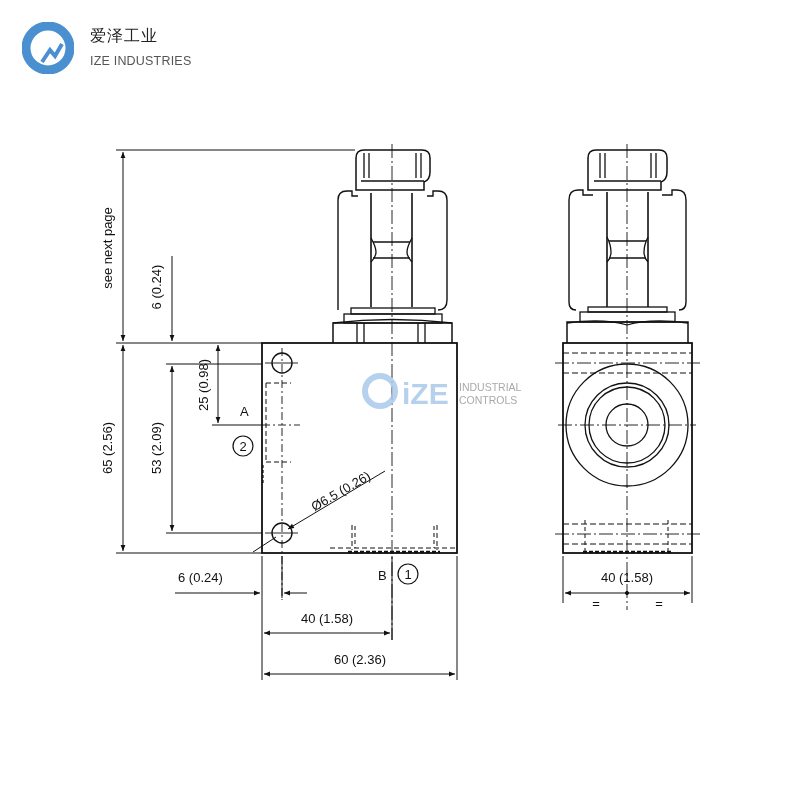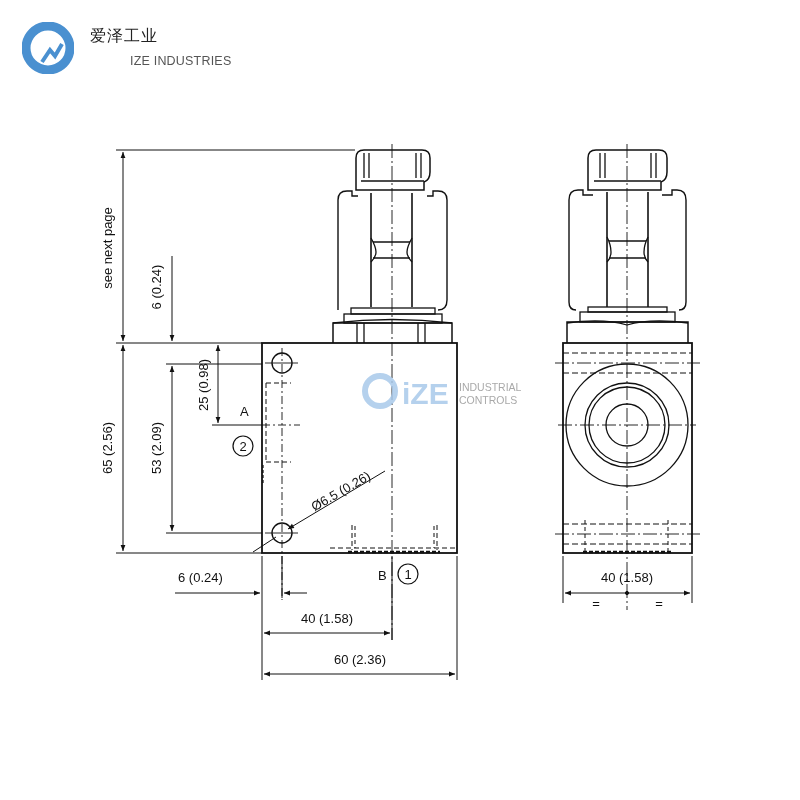--- a/index.html
+++ b/index.html
@@ -1,20 +1,20 @@
 <!DOCTYPE html>
 <html><head>
 <meta charset="utf-8">
 <style>
   html,body{margin:0;padding:0;background:#fff;}
   body{width:800px;height:800px;position:relative;overflow:hidden;font-family:"Liberation Sans",sans-serif;}
   .logo{position:absolute;left:22px;top:22px;width:240px;height:56px;}
   .logo-mark{position:absolute;left:0;top:0;width:52px;height:52px;}
   .logo-cn{position:absolute;left:68px;top:4px;font-size:16px;color:#222;letter-spacing:1px;font-family:"DejaVu Sans",sans-serif;}
-  .logo-en{position:absolute;left:68px;top:32px;font-size:12.5px;color:#555;letter-spacing:0.2px;margin-left:40px;}
+  .logo-en{position:absolute;left:68px;top:32px;font-size:12.5px;color:#555;letter-spacing:0.2px;}
   svg.drawing{position:absolute;left:0;top:0;}
   .dim{font-size:13px;fill:#111;font-family:"Liberation Sans",sans-serif;}
   .wm-text{font-family:"Liberation Sans",sans-serif;}
 </style>
 </head>
 <body>
 
 <div class="logo">
   <svg class="logo-mark" viewBox="0 0 52 52">
     <circle cx="26" cy="26" r="22" fill="none" stroke="#4a90d0" stroke-width="9"></circle>

